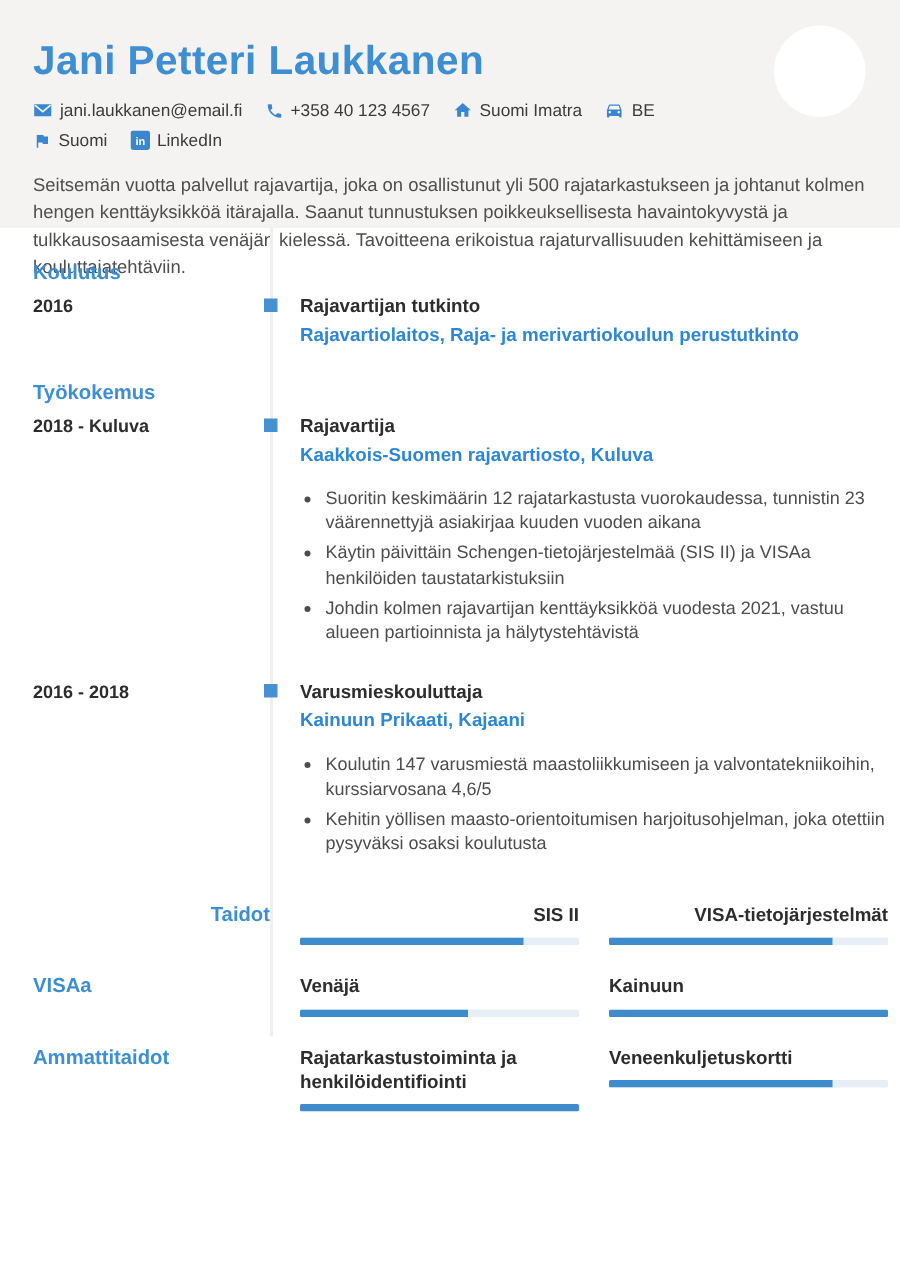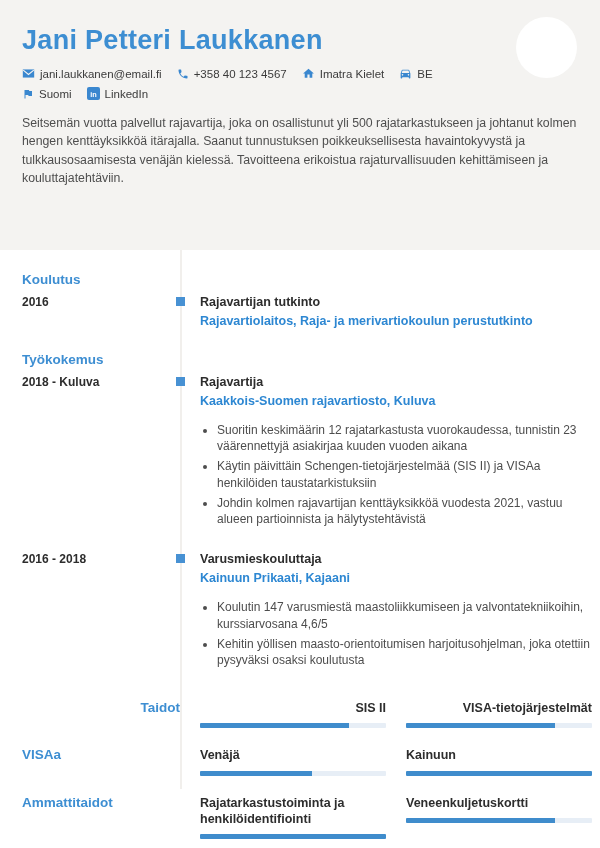--- a/index.html
+++ b/index.html
@@ -5,21 +5,21 @@
   * { margin:0; padding:0; box-sizing:border-box; }
   html,body { width:600px; height:848px; }
   body {
     font-family:"Liberation Sans", sans-serif;
     background:#ffffff;
     color:#2d2d2d;
     overflow:hidden;
   }
   
   .header {
-    height:250px;
+    height:152px;
     background:#f4f3f1;
     padding:26px 22px 0 22px;
     position:relative;
   }
   .avatar {
     position:absolute;
     top:17px; right:23px;
     width:61px; height:61px;
     border-radius:50%;
     background:#ffffff;
@@ -138,21 +138,21 @@
           </svg>
       </span>
       <span>+358 40 123 4567</span>
     </div>
     <div class="contact">
       <span>
         <svg width="13" height="13" viewBox="0 0 24 24">
             <path fill="#3a87cf" d="M10 20v-6h4v6h5v-8h3L12 3 2 12h3v8z"></path>
           </svg>
       </span>
-      <span>Imatra Kielet</span>
+      <span>Suomi Imatra</span>
     </div>
     <div class="contact">
       <span>
         <svg width="13" height="13" viewBox="0 0 24 24">
             <path fill="#3a87cf" d="M18.92 6.01C18.72 5.42 18.16 5 17.5 5h-11c-.66 0-1.21.42-1.42 1.01L3 12v8c0 .55.45 1 1 1h1c.55 0 1-.45 1-1v-1h12v1c0 .55.45 1 1 1h1c.55 0 1-.45 1-1v-8l-2.08-5.99zM6.5 16c-.83 0-1.5-.67-1.5-1.5S5.67 13 6.5 13s1.5.67 1.5 1.5S7.33 16 6.5 16zm11 0c-.83 0-1.5-.67-1.5-1.5s.67-1.5 1.5-1.5 1.5.67 1.5 1.5-.67 1.5-1.5 1.5zM5 11l1.5-4.5h11L19 11H5z"></path>
           </svg>
       </span>
       <span>BE</span>
     </div>
     <div class="contact">

